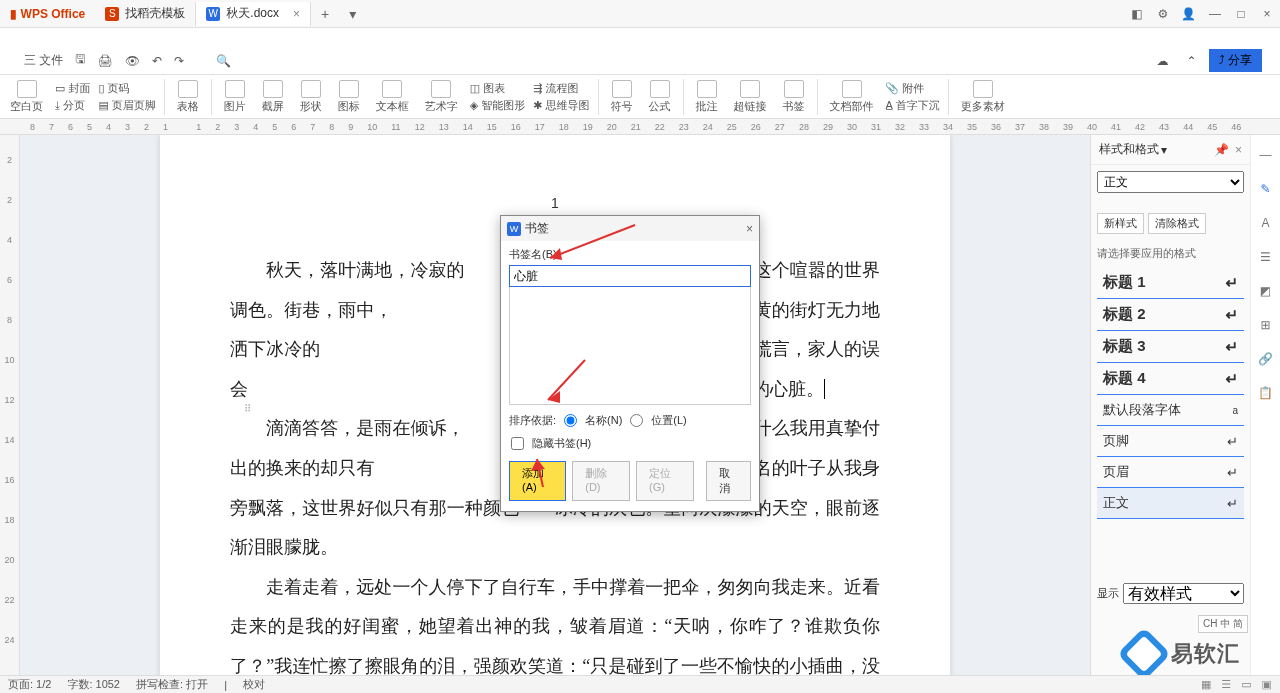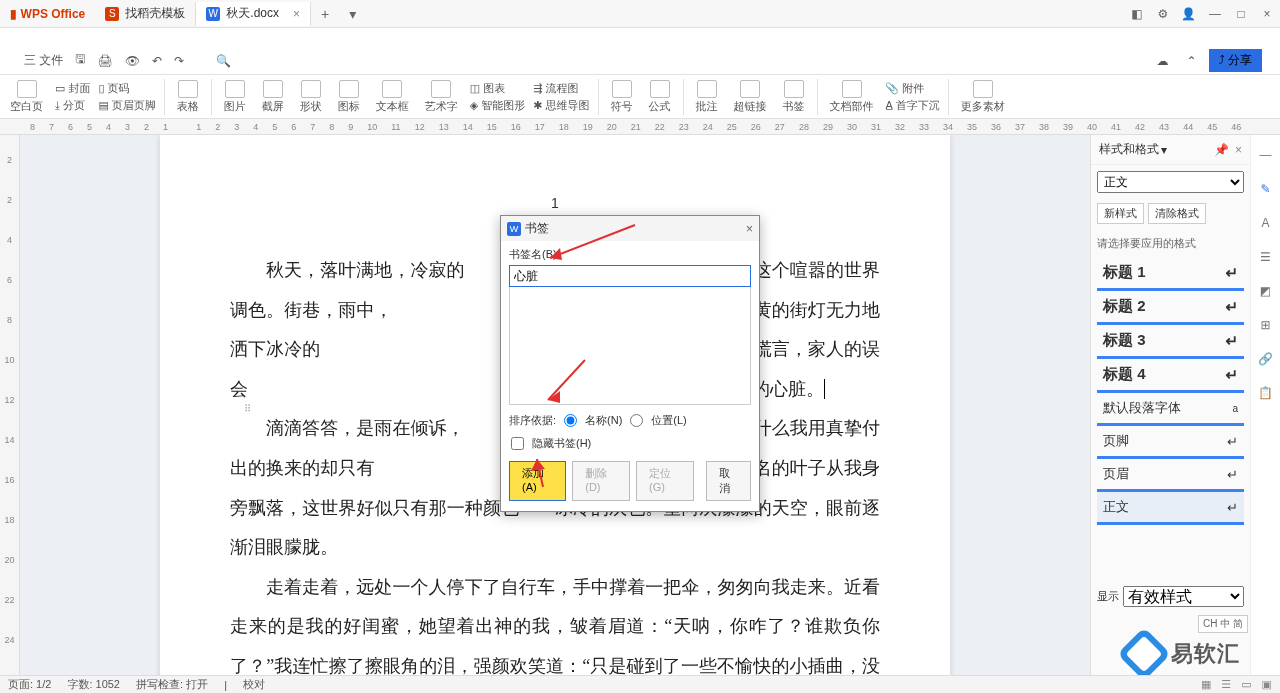--- a/index.html
+++ b/index.html
@@ -47,25 +47,25 @@
 .page p { font-size: 18px; line-height: 2.2; font-family: "SimSun", serif; text-align: justify; text-indent: 2em; color: #222; }
 .page .cursor { border-right: 1px solid #000; }
 .drag-handle { position: absolute; left: 224px; top: 268px; color: #aaa; font-size: 10px; letter-spacing: -2px; }
 
 
 .stylepane { width: 160px; border-left: 1px solid #ddd; background: #fafafa; display: flex; flex-direction: column; }
 .stylepane .hdr { padding: 6px 8px; font-size: 12px; display: flex; align-items: center; border-bottom: 1px solid #eee; }
 .stylepane .hdr .sp { margin-left: auto; display: flex; gap: 6px; color: #888; }
 .stylepane .sel { margin: 6px; }
 .stylepane .sel select { width: 100%; font-size: 12px; padding: 2px; }
-.stylepane .btns { display: flex; gap: 4px; margin: 4px 6px 6px; }
+.stylepane .btns { display: flex; gap: 4px; margin: 14px 6px 6px; }
 .stylepane .btns .sb { border: 1px solid #ccc; padding: 2px 6px; font-size: 11px; background: #fff; }
 .stylepane .hint { font-size: 11px; color: #666; margin: 6px; }
 .stylepane .slist { margin: 0 6px; }
-.stylepane .sitem { display: flex; align-items: center; justify-content: space-between; padding: 6px 6px; border-bottom: 3px solid #3b82f6; font-size: 13px; text-align: center; }
+.stylepane .sitem { display: flex; align-items: center; justify-content: space-between; padding: 6px 6px; border-bottom: 1px solid #3b82f6; font-size: 13px; text-align: center; }
 .stylepane .sitem.bold { font-weight: bold; font-size: 15px; }
 .stylepane .sitem.sel-item { background: #e8eef8; }
 .stylepane .foot { margin-top: auto; padding: 6px; font-size: 11px; display: flex; align-items: center; gap: 4px; }
 .stylepane .foot select { flex: 1; font-size: 16px; }
 
 
 .iconrail { width: 30px; border-left: 1px solid #eee; display: flex; flex-direction: column; align-items: center; gap: 14px; padding-top: 10px; color: #777; }
 .iconrail .ir { width: 20px; height: 20px; display: flex; align-items: center; justify-content: center; }
 .ime-badge { position: absolute; right: 32px; bottom: 60px; border: 1px solid #ccc; background: #fff; padding: 1px 4px; font-size: 10px; color: #666; }
 .watermark { position: absolute; right: 40px; bottom: 20px; display: flex; align-items: center; gap: 8px; }

